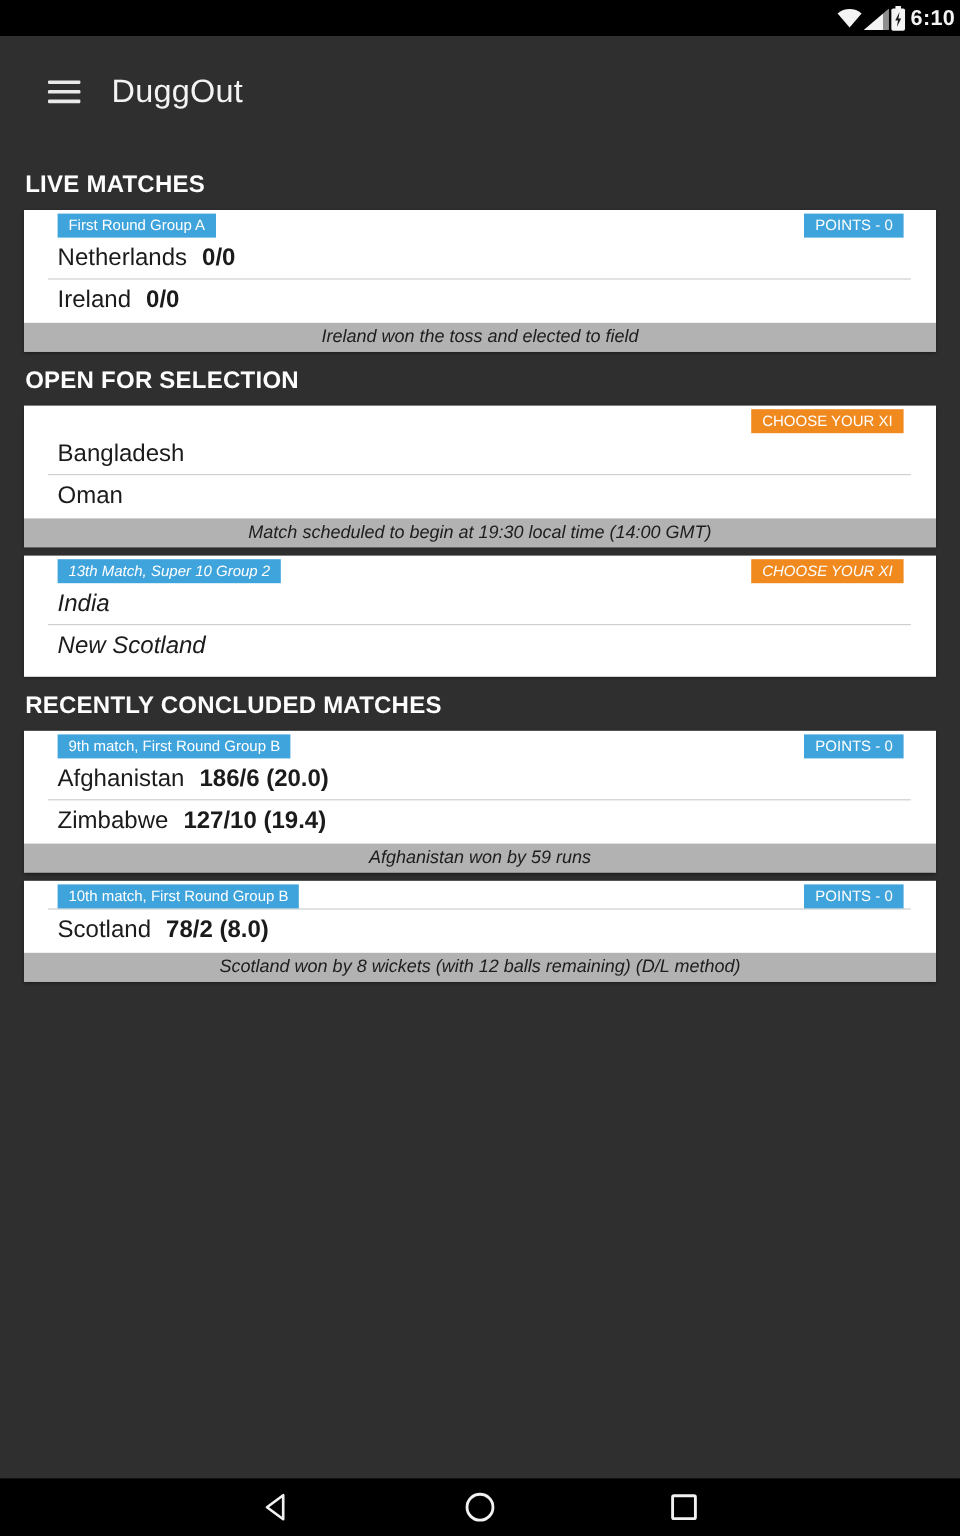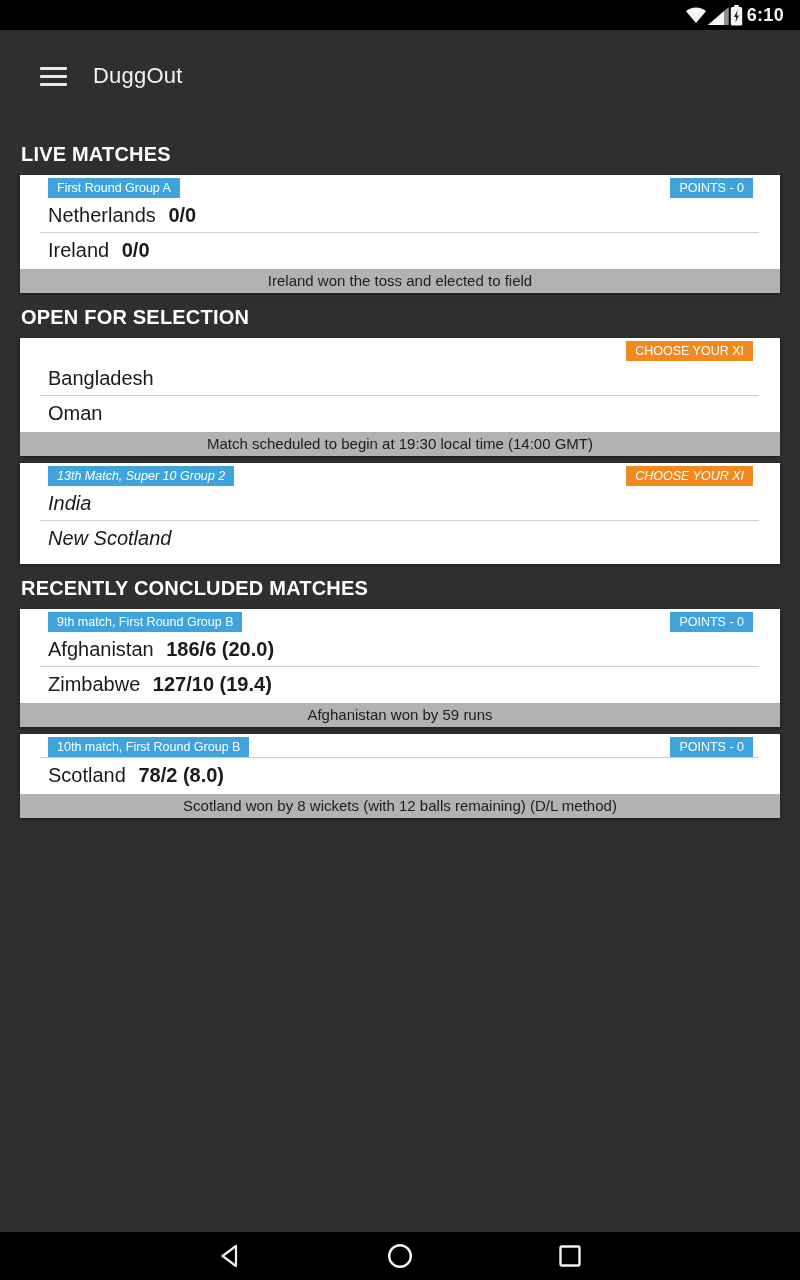--- a/index.html
+++ b/index.html
@@ -11,21 +11,21 @@
     overflow: hidden;
   }
 
   
   .status-bar {
     height: 30px;
     background: #000;
     display: flex;
     align-items: center;
     justify-content: flex-end;
-    padding-right: 16px;
+    padding-right: 4px;
     gap: 1px;
   }
   .status-time {
     color: #f4f4f4;
     font-size: 18px;
     font-weight: 700;
     letter-spacing: 0.3px;
     margin-left: 3px;
   }
   .sig-tri {
@@ -43,21 +43,21 @@
     align-items: center;
     padding-left: 40px;
   }
   .hamburger { width: 27px; cursor: pointer; }
   .hamburger .bar {
     height: 3px; background: #e9e9e9; border-radius: 1px; margin-bottom: 5px;
   }
   .hamburger .bar:last-child { margin-bottom: 0; }
   .app-title {
     color: #f3f3f3;
-    font-size: 22px;
+    font-size: 27px;
     font-weight: 400;
     margin-left: 26px;
     letter-spacing: 0.2px;
   }
 
   
   .content { padding: 0 20px; }
   .section-title {
     color: #fdfdfd;
     font-size: 20px;
@@ -105,20 +105,21 @@
     margin: 0 21px 0 20px;
   }
   .card-footer {
     background: #b2b2b2;
     color: #1d1d1d;
     font-size: 15px;
     text-align: center;
     height: 24px;
     line-height: 24px;
     margin-top: 2px;
+    font-style: italic;
   }
   .card.no-footer { padding-bottom: 9px; font-style: italic; }
 
   
   .nav-bar {
     position: absolute;
     left: 0; bottom: 0;
     width: 800px; height: 48px;
     background: #000;
     display: flex;

